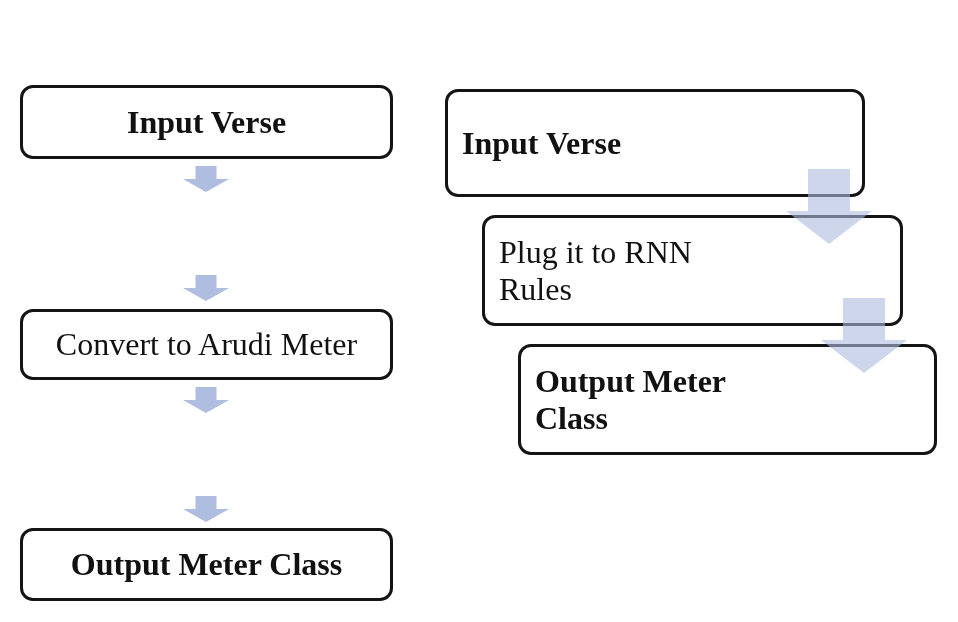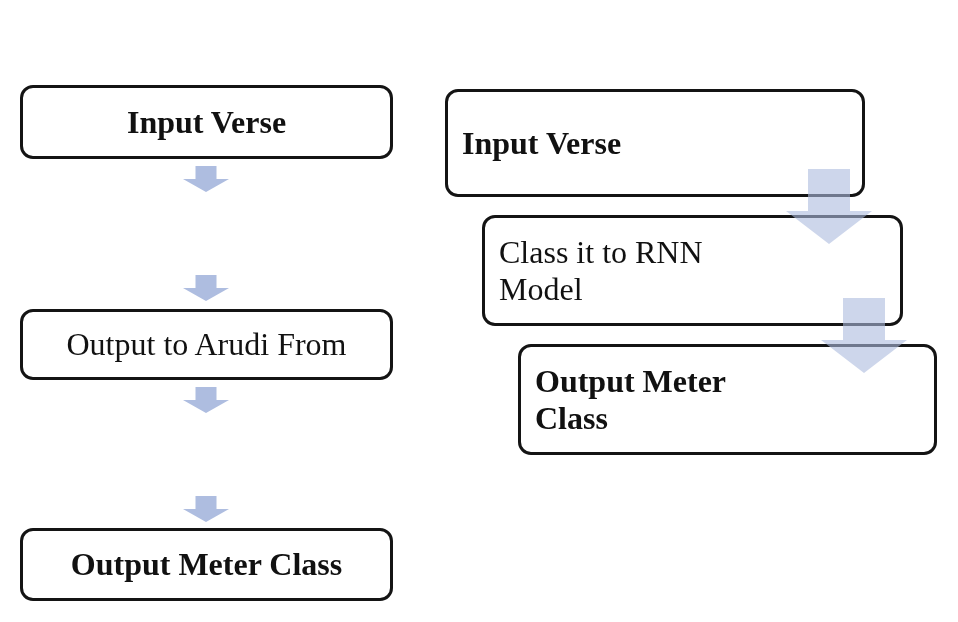--- a/index.html
+++ b/index.html
@@ -88,21 +88,21 @@
   <svg class="arrow c-arrow c-arrow-0" viewBox="0 0 46 26" aria-hidden="true">
     <polygon points="12.5,0 33.5,0 33.5,13 46,13 23,26 0,13 12.5,13" style="fill:var(--arrow-small)"></polygon>
   </svg>
 
 
   <svg class="arrow c-arrow c-arrow-1" viewBox="0 0 46 26" aria-hidden="true">
     <polygon points="12.5,0 33.5,0 33.5,13 46,13 23,26 0,13 12.5,13" style="fill:var(--arrow-small)"></polygon>
   </svg>
 
   <div class="box c-box c-box-2">
-    <span class="label">Output to Arudi From</span>
+    <span class="label">Convert to Arudi Meter</span>
   </div>
 
   <svg class="arrow c-arrow c-arrow-2" viewBox="0 0 46 26" aria-hidden="true">
     <polygon points="12.5,0 33.5,0 33.5,13 46,13 23,26 0,13 12.5,13" style="fill:var(--arrow-small)"></polygon>
   </svg>
 
 
   <svg class="arrow c-arrow c-arrow-3" viewBox="0 0 46 26" aria-hidden="true">
     <polygon points="12.5,0 33.5,0 33.5,13 46,13 23,26 0,13 12.5,13" style="fill:var(--arrow-small)"></polygon>
   </svg>
@@ -114,21 +114,21 @@
 
   <div class="box o-box-0 left-align bold">
     <span class="label">Input Verse</span>
   </div>
 
   <svg class="arrow o-arrow o-arrow-0" viewBox="0 0 86 75" aria-hidden="true">
     <polygon points="22,0 64,0 64,42 86,42 43,75 0,42 22,42" style="fill:var(--arrow-large)"></polygon>
   </svg>
 
   <div class="box o-box-1 left-align">
-    <span class="label wrap-240">Class it to RNN Model</span>
+    <span class="label wrap-240">Plug it to RNN Rules</span>
   </div>
 
   <svg class="arrow o-arrow o-arrow-1" viewBox="0 0 86 75" aria-hidden="true">
     <polygon points="22,0 64,0 64,42 86,42 43,75 0,42 22,42" style="fill:var(--arrow-large)"></polygon>
   </svg>
 
   <div class="box o-box-2 left-align bold">
     <span class="label wrap-260">Output Meter Class</span>
   </div>
 

